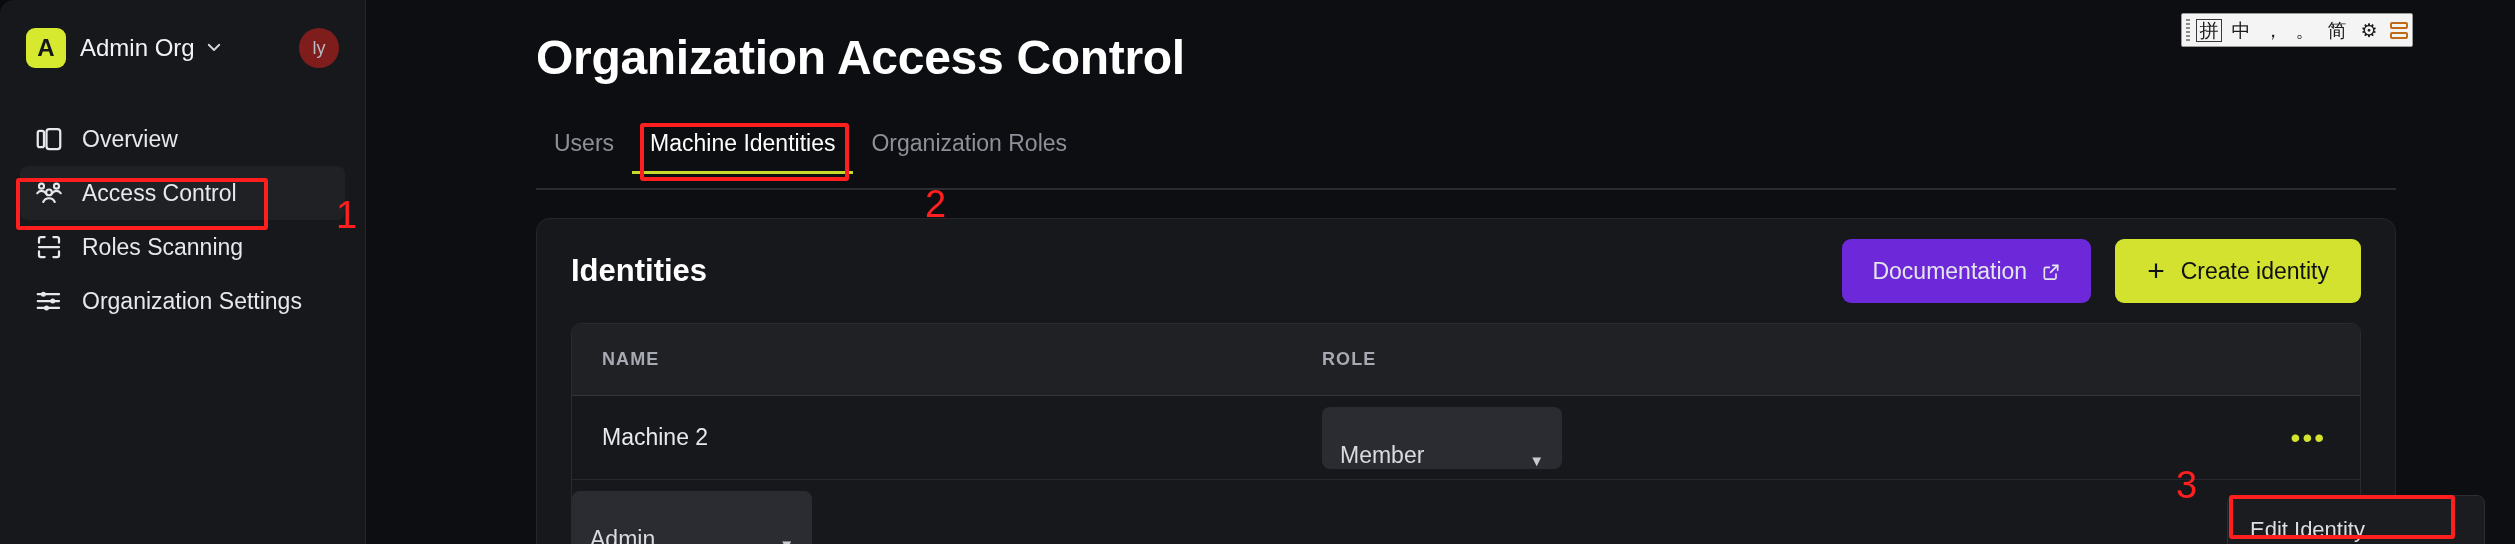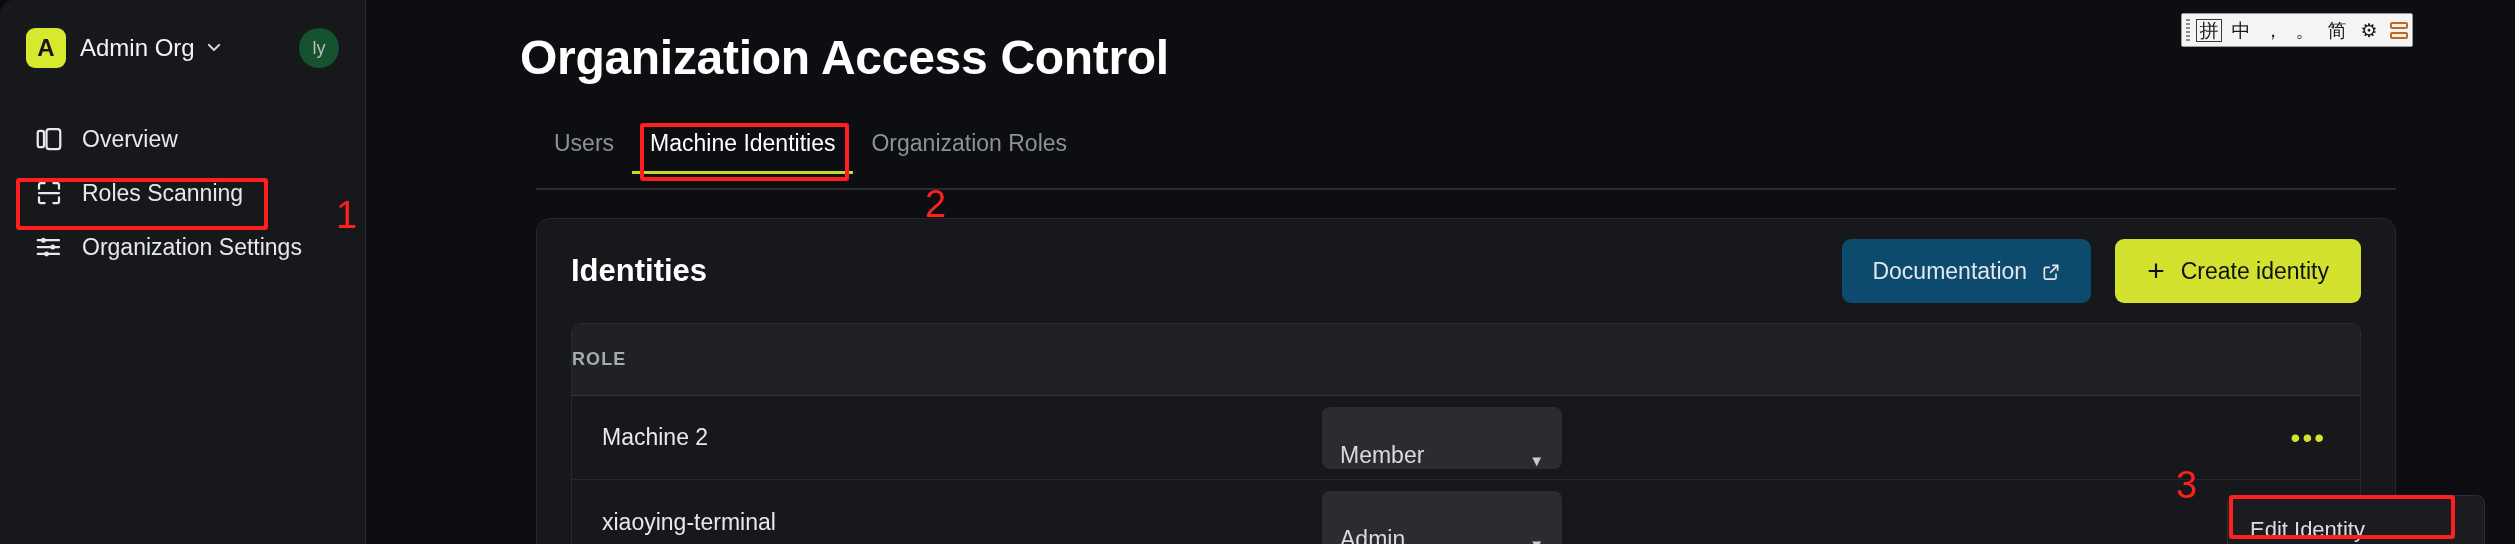--- a/index.html
+++ b/index.html
@@ -27,38 +27,38 @@
     display:flex; align-items:center; justify-content:center;
     flex: 0 0 auto;
   }
   .org-name {
     color:#f2f3f5; font-size: 24px; margin-left: 14px;
     white-space: nowrap; font-weight: 400;
   }
   .org-caret { margin-left: 10px; color:#d6d8dd; font-size:16px; line-height:1; }
   .avatar {
     margin-left:auto; width: 40px; height:40px; border-radius:50%;
-    background:#14532d; color:#b9bcc4; font-size:18px;
+    background:#7f1d1d; color:#b9bcc4; font-size:18px;
     display:flex; align-items:center; justify-content:center;
   }
 
   #nav { margin-top: 44px; padding: 0 20px; }
   .nav-item {
     position: relative;
     display:flex; align-items:center; gap: 18px;
     height: 54px; padding: 0 14px; border-radius: 8px;
     color:#e6e8ec; font-size: 23px; white-space: nowrap;
   }
   .nav-item.active { background:#202125; }
   .nav-ico { width:30px; height:30px; flex:0 0 auto; display:block; color:#e6e8ec; }
 
   
   #main { position:absolute; left:366px; top:0; right:0; bottom:0; background:#0d0e11; }
   #page-title {
-    position:absolute; left: 154px; top: 30px;
+    position:absolute; left: 170px; top: 30px;
     color:#ffffff; font-size: 48px; font-weight: 700; letter-spacing:-0.3px;
     white-space:nowrap;
   }
   #tabs {
     position:absolute; left: 170px; top: 130px;
     display:flex; gap: 0;
   }
   .tab {
     font-size: 23px; padding: 0 18px 14px 18px; white-space:nowrap;
     color:#8d9099; border-bottom: 3px solid transparent;
@@ -76,21 +76,21 @@
     background:#17181c; border:1px solid #25272c;
     border-radius: 14px; overflow:hidden;
   }
   #card-head {
     height: 104px; display:flex; align-items:center; padding: 0 34px;
   }
   #card-title { color:#ffffff; font-size:31px; font-weight:700; }
   #card-actions { margin-left:auto; display:flex; align-items:center; gap: 24px; }
   .btn-doc {
     height: 64px; padding: 0 30px; border-radius: 9px;
-    background:#0c4a6e; color:#e4e6ea; font-size:23px;
+    background:#6d28d9; color:#e4e6ea; font-size:23px;
     display:flex; align-items:center; gap: 14px; white-space:nowrap;
   }
   .btn-create {
     height: 64px; padding: 0 32px; border-radius: 9px;
     background:#d2e22e; color:#101114; font-size:23px;
     display:flex; align-items:center; gap: 16px; white-space:nowrap;
   }
   .ext-ico { width:20px; height:20px; display:block; }
   .plus { font-size:30px; line-height:1; font-weight:500; }
 
@@ -186,20 +186,33 @@
       <div class="nav-item">
         <span class="nav-ico">
           <svg viewBox="0 0 24 24" width="30" height="30" fill="none" stroke="currentColor" stroke-width="1.8" stroke-linecap="round" stroke-linejoin="round">
             <rect x="3" y="5.5" width="5" height="13" rx="1.6"></rect>
             <rect x="10" y="4" width="11" height="16" rx="2.2"></rect>
           </svg>
         </span>
         <span>Overview</span>
       </div>
 
+      <div class="nav-item active">
+        <span class="nav-ico">
+          <svg viewBox="0 0 24 24" width="30" height="30" fill="none" stroke="currentColor" stroke-width="1.7" stroke-linecap="round" stroke-linejoin="round">
+            <circle cx="6" cy="6.5" r="2"></circle>
+            <circle cx="18" cy="6.5" r="2"></circle>
+            <circle cx="12" cy="11.5" r="2.3"></circle>
+            <path d="M2.6 12.2a4 4 0 0 1 6.8 0"></path>
+            <path d="M14.6 12.2a4 4 0 0 1 6.8 0"></path>
+            <path d="M7.4 19.2a5 5 0 0 1 9.2 0"></path>
+          </svg>
+        </span>
+        <span>Access Control</span>
+      </div>
 
       <div class="nav-item">
         <span class="nav-ico">
           <svg viewBox="0 0 24 24" width="30" height="30" fill="none" stroke="currentColor" stroke-width="1.8" stroke-linecap="round" stroke-linejoin="round">
             <path d="M4 8.5V5.5a1.5 1.5 0 0 1 1.5-1.5h3"></path>
             <path d="M20 8.5V5.5A1.5 1.5 0 0 0 18.5 4h-3"></path>
             <path d="M4 15.5v3A1.5 1.5 0 0 0 5.5 20h3"></path>
             <path d="M20 15.5v3a1.5 1.5 0 0 1-1.5 1.5h-3"></path>
             <line x1="4" y1="12" x2="20" y2="12"></line>
           </svg>
@@ -256,36 +269,36 @@
 
           <div class="btn-create">
             <span class="plus">+</span>
             <span>Create identity</span>
           </div>
         </div>
       </div>
 
       <div id="table">
         <div class="thead">
+          <div class="th col-name">NAME</div>
           <div class="th col-role">ROLE</div>
         </div>
 
         <div class="trow">
           <div class="cell-name">Machine 2</div>
           <div class="cell-role">
             <div class="role-select">
               <span>Member</span>
               <span class="sel-caret">▼</span>
             </div>
           </div>
           <div class="row-more">•••</div>
         </div>
 
         <div class="trow">
-          <div class="cell-name">xiaoying-terminal</div>
           <div class="cell-role">
             <div class="role-select">
               <span>Admin</span>
               <span class="sel-caret">▼</span>
             </div>
           </div>
           <div class="row-more">•••</div>
         </div>
       </div>
 

